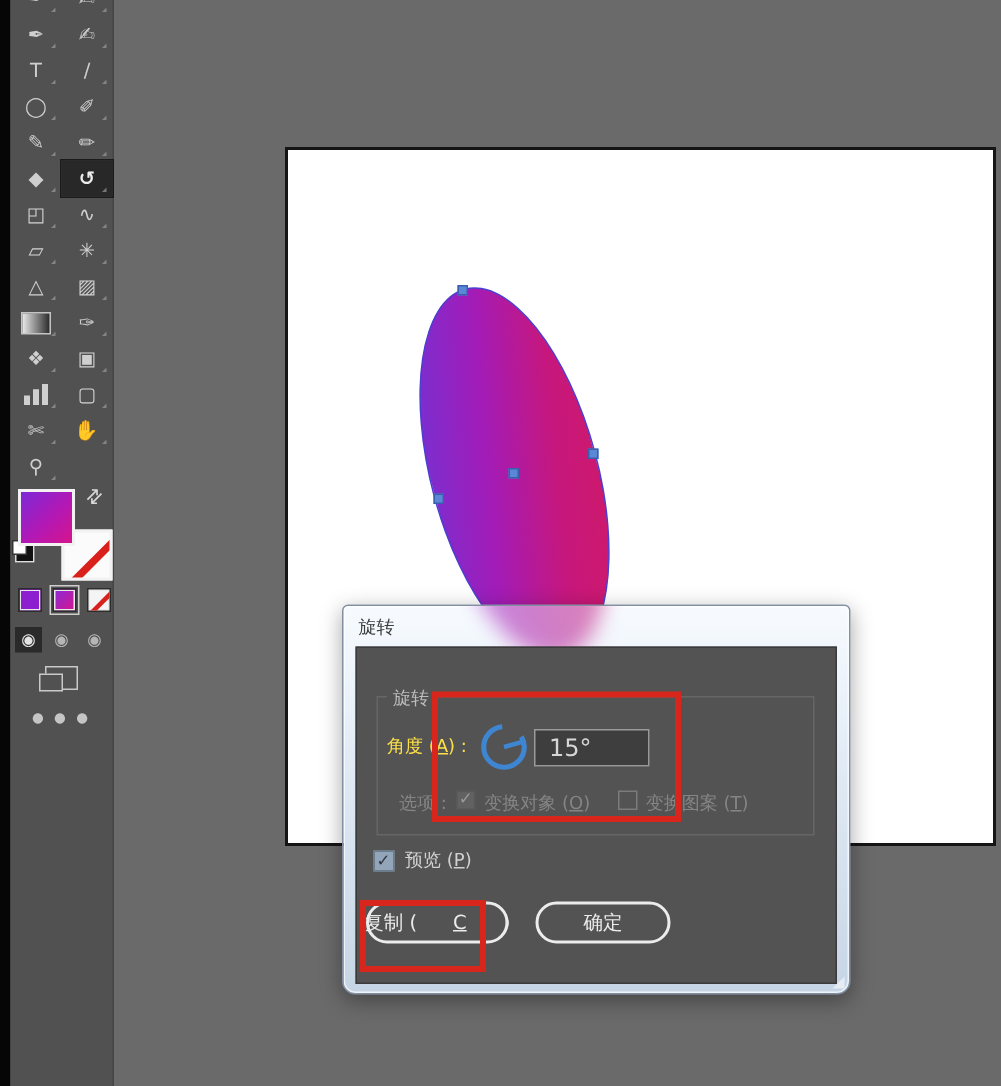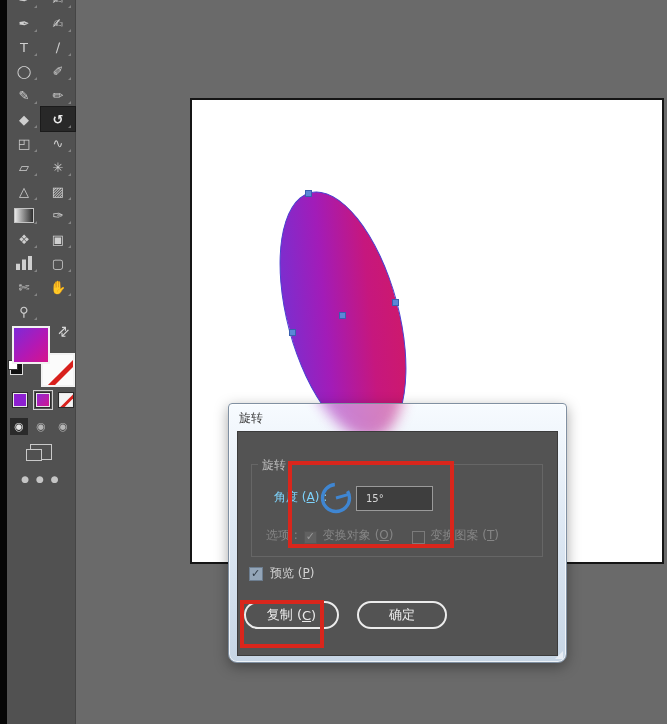--- a/index.html
+++ b/index.html
@@ -74,41 +74,41 @@
     background:linear-gradient(100deg,#6d35d8 0%,#a21cb8 38%,#d11a64 100%);
     transform:rotate(-15deg);filter:blur(7px);opacity:.55;
   }
   .dlg-title{position:absolute;left:10px;top:6px;font-size:12px;color:#3d3d3d;cursor:default;}
   .dlg-body{
     position:absolute;left:8px;top:27px;width:321px;height:225px;
     background:#535353;border:1px solid #3b3b3b;box-sizing:border-box;
   }
   .grp{position:absolute;left:13px;top:32px;width:290px;height:91px;border:1px solid #666;}
   .grp-label{position:absolute;left:6px;top:-8px;background:#535353;padding:0 4px;font-size:12px;color:#bdbdbd;}
-  .row-label{position:absolute;font-size:12px;color:#7dd3fc;white-space:nowrap;margin-left:16px;}
+  .row-label{position:absolute;font-size:12px;color:#fde047;white-space:nowrap;}
   .key-u{text-decoration:underline;}
   .dial{position:absolute;left:81px;top:49px;width:34px;height:34px;cursor:pointer;}
   .angle-input{
     position:absolute;left:118px;top:54px;width:77px;height:25px;box-sizing:border-box;
-    background:#3e3e3e;border:1px solid #9a9a9a;color:#d6d6d6;font-size:10px;padding:0 0 0 9px;
+    background:#3e3e3e;border:1px solid #9a9a9a;color:#d6d6d6;font-size:16px;padding:0 0 0 9px;
     font-family:"DejaVu Sans","Liberation Sans",sans-serif;
   }
-  .opt-row{position:absolute;left:28px;top:95px;display:flex;align-items:flex-end;gap:6px;font-size:12px;color:#858585;}
+  .opt-row{position:absolute;left:28px;top:95px;display:flex;align-items:flex-start;gap:6px;font-size:12px;color:#858585;}
   .cb{width:13px;height:13px;box-sizing:border-box;border:1px solid #7b7b7b;position:relative;display:inline-block;cursor:pointer;}
   .cb.dis{background:#616161;border-color:#575757;}
   .cb.on::after{content:"✓";position:absolute;left:1px;top:-2px;font-size:11px;color:#9a9a9a;}
   .cb.lite{width:14px;height:14px;background:#93a5b8;border:1px solid #6c7d8f;}
   .cb.lite.on::after{color:#2d3844;font-weight:bold;top:-1px;}
   .prev-row{position:absolute;left:11px;top:133px;display:flex;align-items:center;gap:7px;font-size:12px;color:#d2d2d2;}
   .btn{
     position:absolute;top:169px;height:28px;box-sizing:border-box;border:2px solid #ececec;border-radius:14px;
     background:transparent;color:#ececec;font-size:13px;display:flex;align-items:center;justify-content:center;
     cursor:pointer;font-family:inherit;white-space:nowrap;
   }
-  .btn-copy{left:6px;width:95px;}
+  .btn-copy{left:6px;width:95px;gap:24px;}
   .btn-ok{left:119px;width:90px;}
   .btn-cancel{left:218px;width:90px;}
   .grip{position:absolute;right:3px;bottom:3px;width:0;height:0;border-left:8px solid transparent;border-bottom:8px solid #e9eef5;opacity:.9;}
 
   
   .red-rect{position:absolute;border:4px solid #d9261c;z-index:20;pointer-events:none;box-sizing:border-box;}
   .red-1{left:288px;top:461px;width:166px;height:87px;}
   .red-2{left:240px;top:600px;width:84px;height:48px;}
 </style>
 </head>

